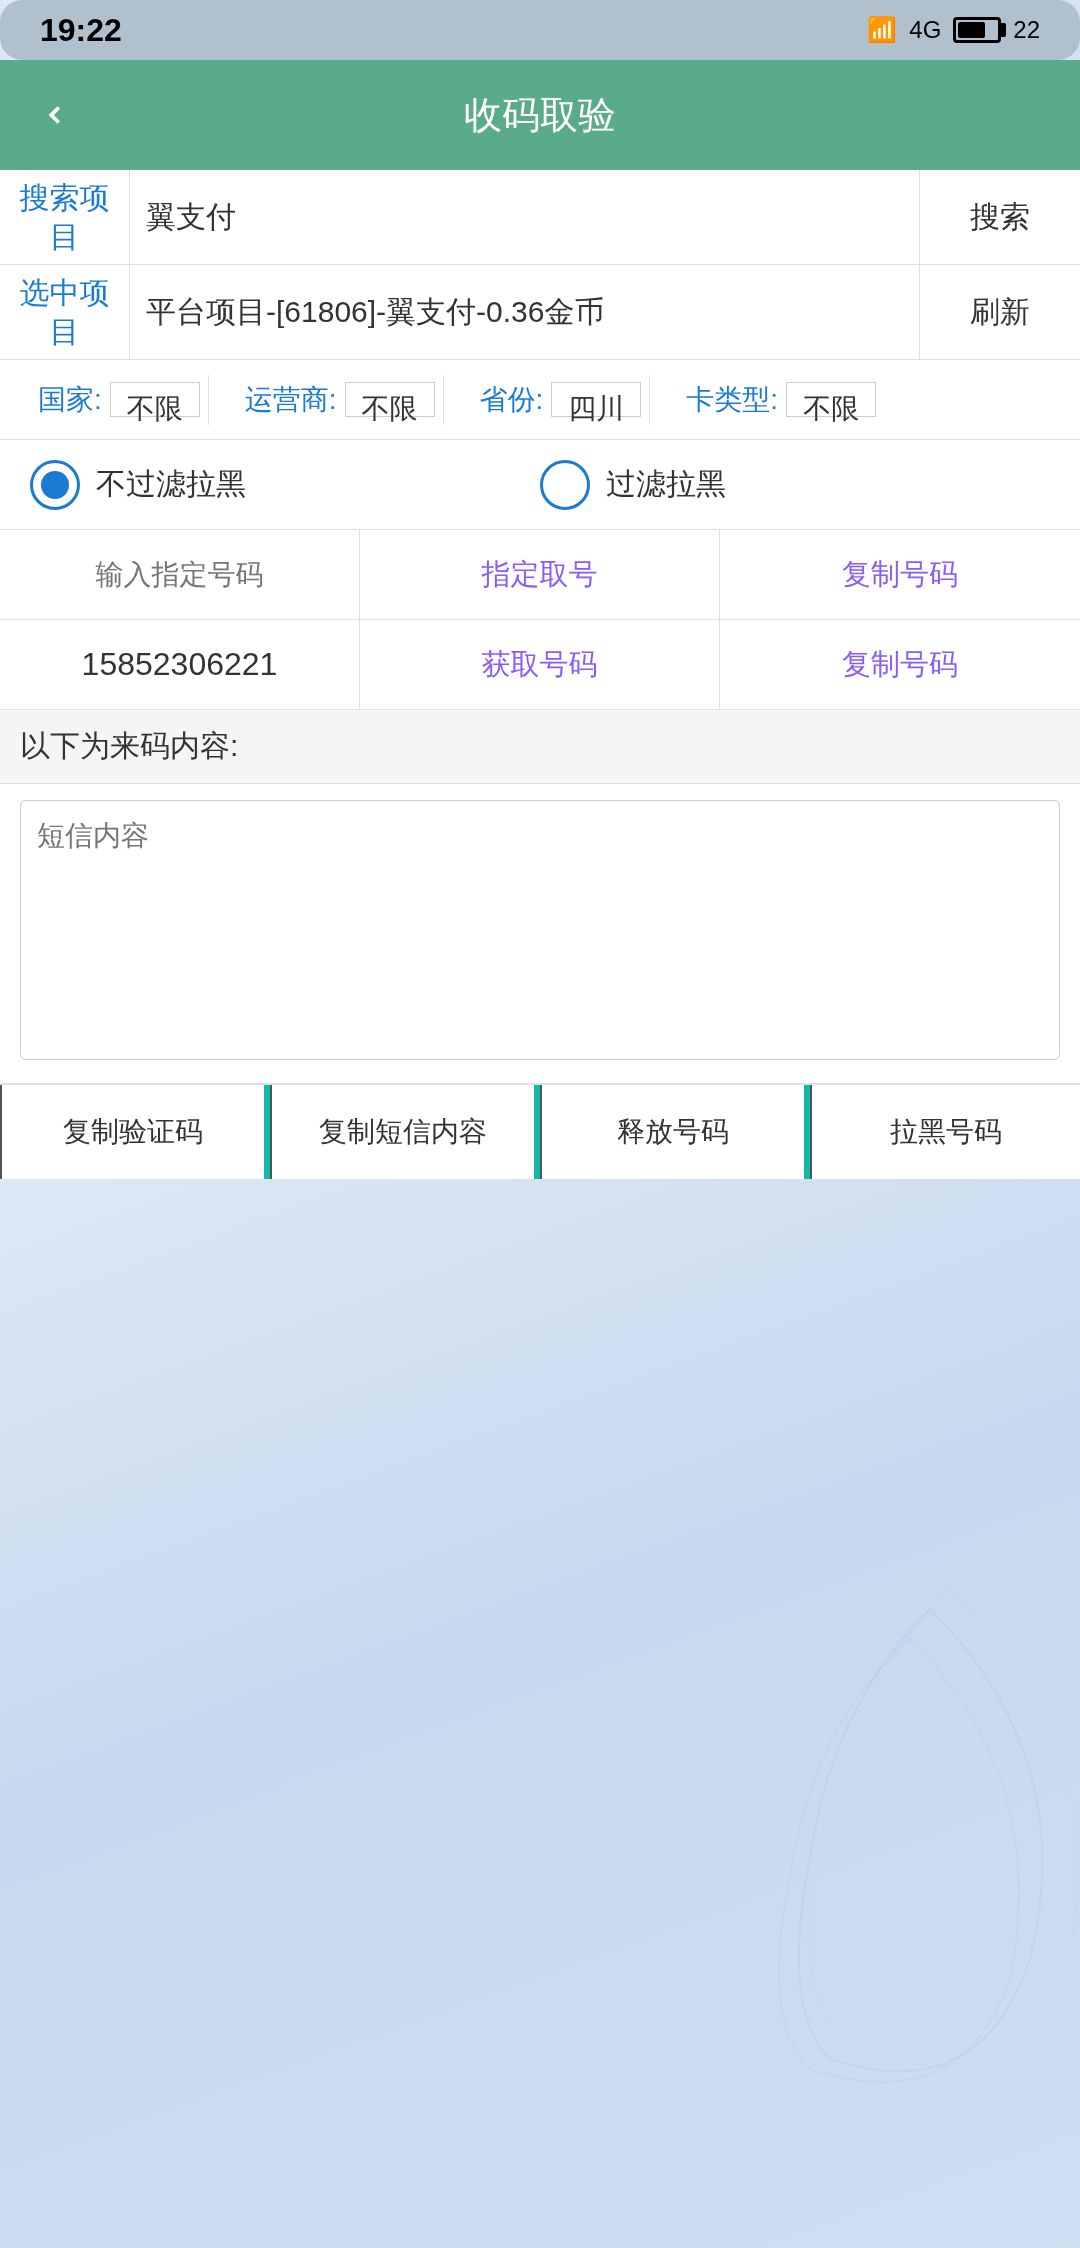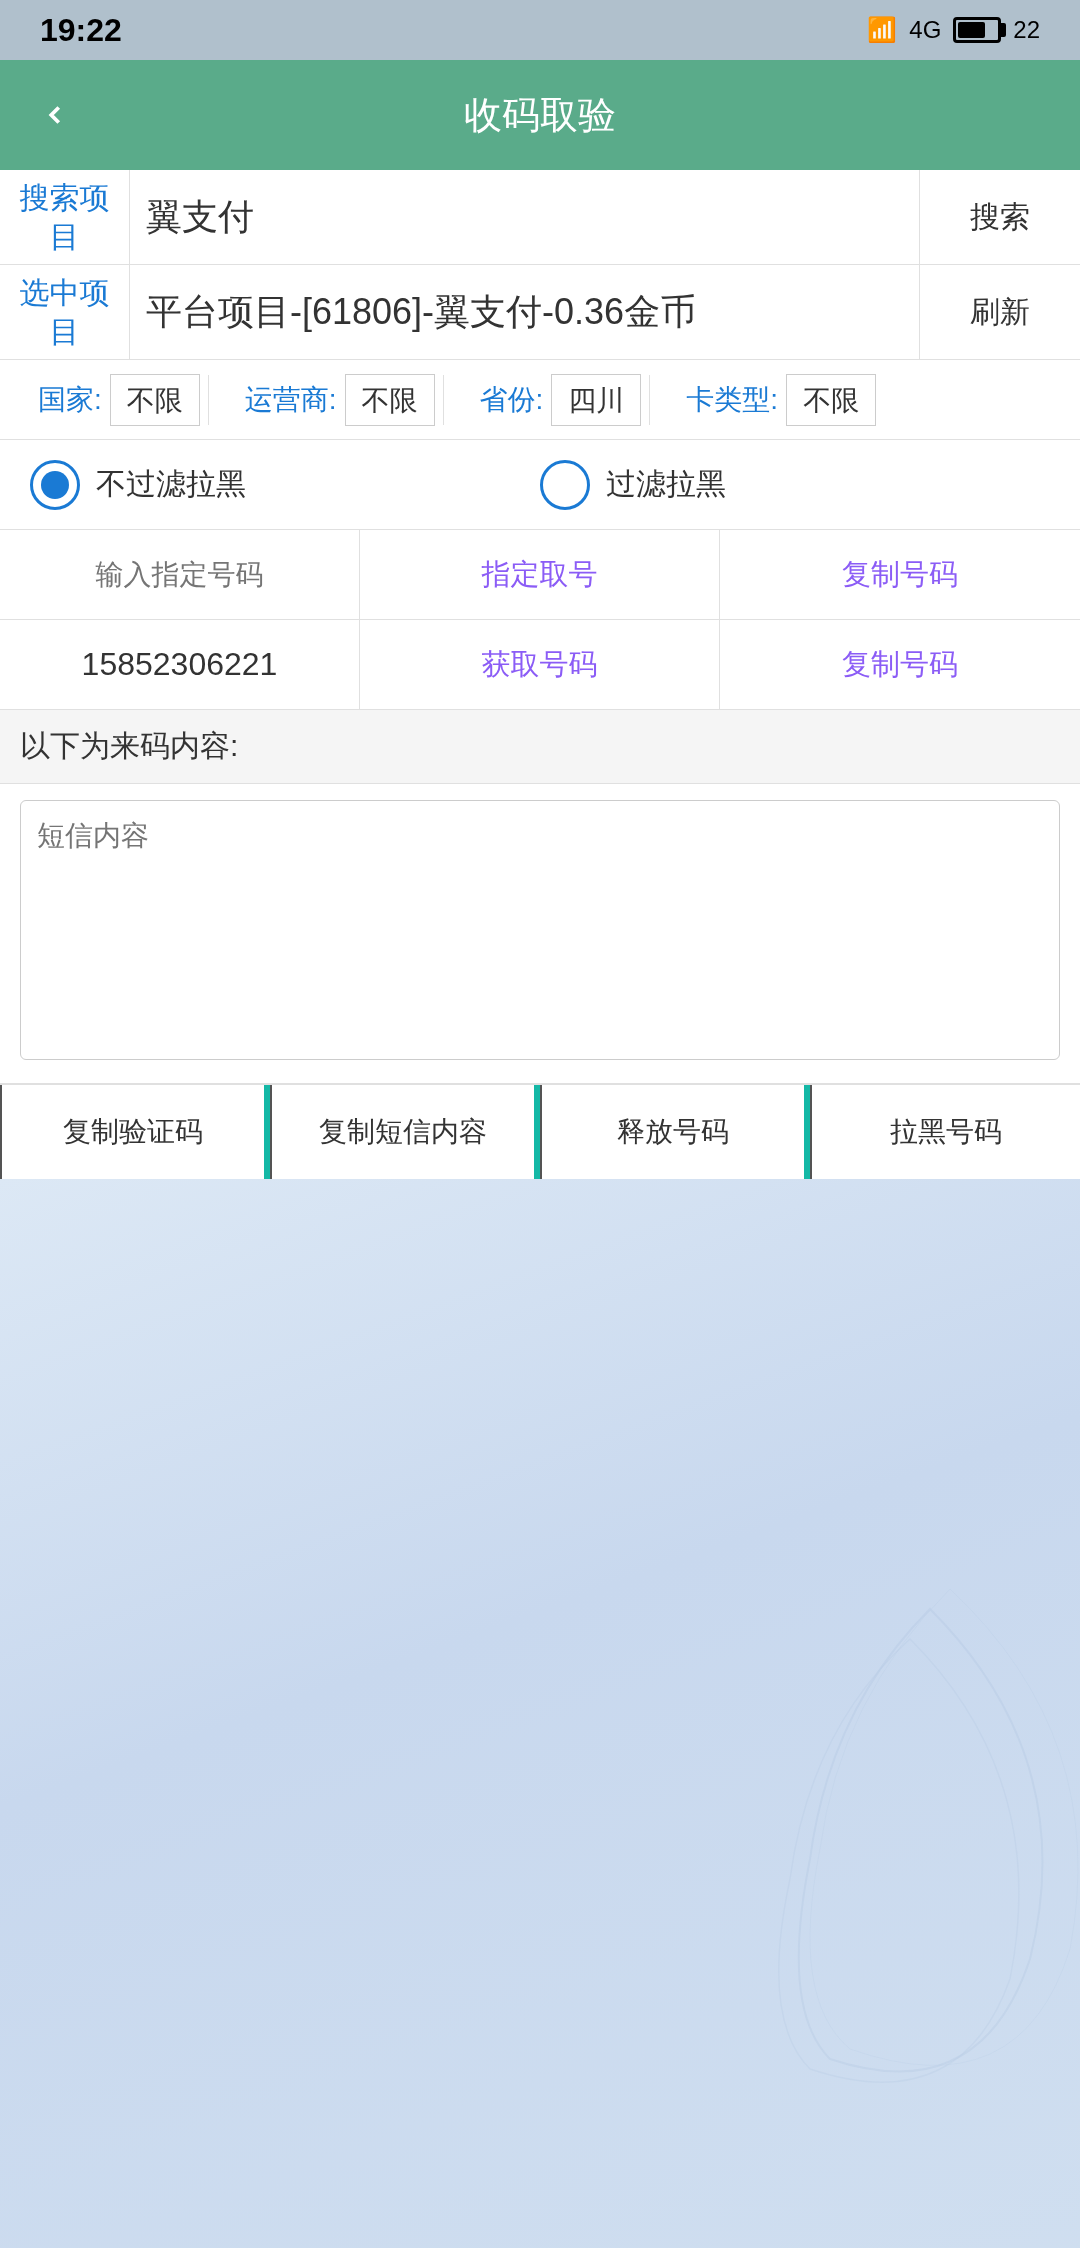--- a/index.html
+++ b/index.html
@@ -14,20 +14,21 @@
 
     
     .status-bar {
       width: 100%;
       height: 60px;
       background: #b0c0cc;
       display: flex;
       align-items: center;
       justify-content: space-between;
       padding: 0 40px;
+      border-radius: 22px;
     }
     .status-time {
       font-size: 32px;
       font-weight: 600;
       color: #000;
     }
     .status-icons {
       display: flex;
       align-items: center;
       gap: 12px;
@@ -129,21 +130,21 @@
       flex: 1;
       display: flex;
       align-items: center;
       padding: 8px 16px;
       border-right: 1px solid #e0e0e0;
     }
     .text-input {
       width: 100%;
       border: none;
       outline: none;
-      font-size: 36px;
+      font-size: 30px;
       color: #333;
       background: transparent;
     }
     .button-cell {
       width: 160px;
       min-width: 160px;
       display: flex;
       align-items: center;
       justify-content: flex-end;
     }
@@ -174,21 +175,21 @@
       font-size: 28px;
       color: #1a7ad4;
       white-space: nowrap;
       margin-left: 28px;
     }
     .filter-value {
       font-size: 28px;
       color: #333;
       padding: 0 12px;
       border: 1px solid #ccc;
-      height: 52px;
+      height: 35px;
       line-height: 52px;
       min-width: 90px;
       text-align: center;
     }
     .filter-divider {
       width: 1px;
       background: #e0e0e0;
       height: 50px;
       margin: 0 8px;
     }

